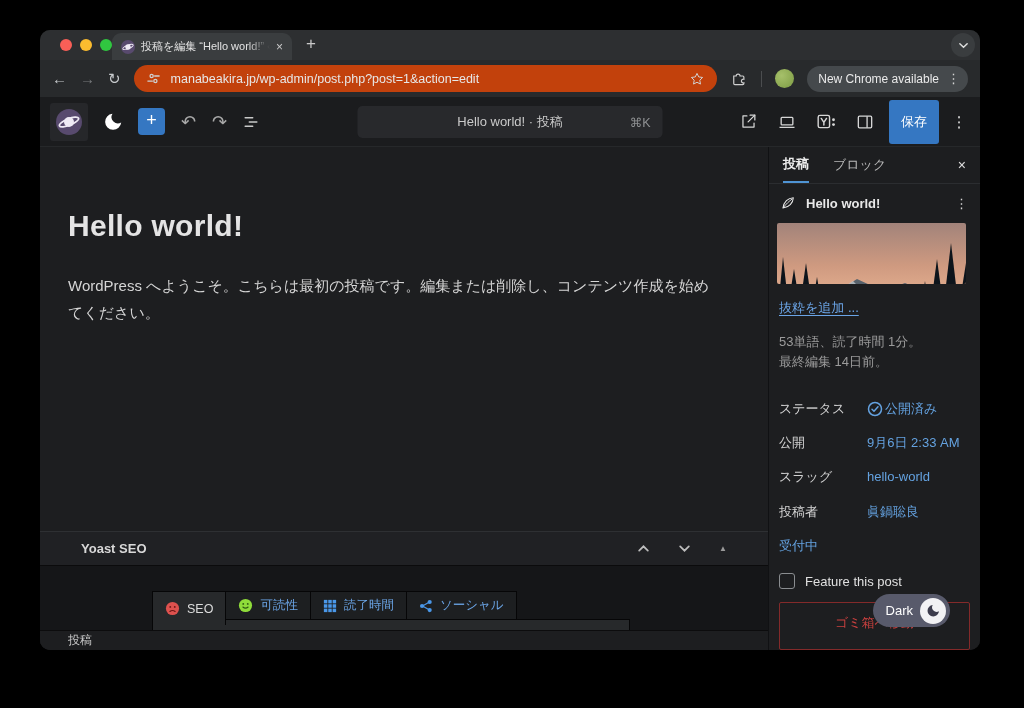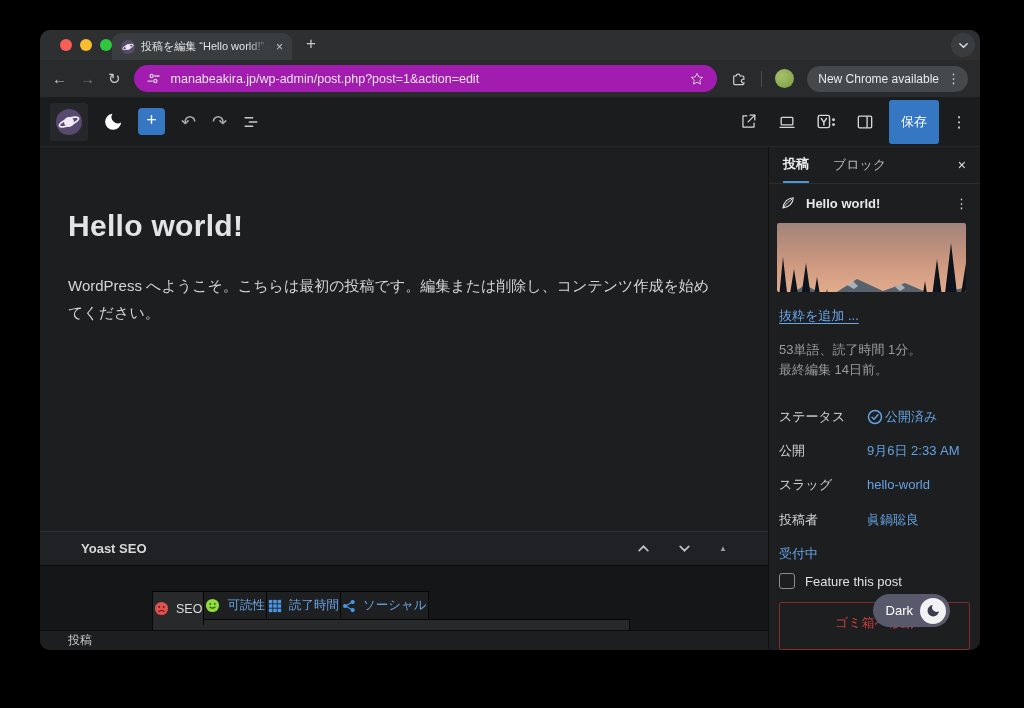--- a/index.html
+++ b/index.html
@@ -19,21 +19,21 @@
                -webkit-mask-image:linear-gradient(90deg,#000 82%,transparent); mask-image:linear-gradient(90deg,#000 82%,transparent); }
   .tab-close { color:#c9c9c9; font-size:12px; line-height:1; }
   .newtab { position:absolute; left:266px; top:4px; color:#c9c9c9; font-size:17px; }
   .tabmenu { position:absolute; right:5px; top:3px; width:24px; height:24px; border-radius:50%;
              background:#3a3d3f; display:flex; align-items:center; justify-content:center; }
 
   
   .toolbar { height:37px; background:#282a2c; display:flex; align-items:center; padding:0 12px; gap:13px; }
   .nav-ic { font-size:15px; color:#c6c9cc; line-height:1; }
   .nav-ic.dim { color:#77797c; }
-  .omnibox { flex:1; height:27px; background:#a21caf; border-radius:14px; display:flex;
+  .omnibox { flex:1; height:27px; background:#c2410c; border-radius:14px; display:flex;
              align-items:center; gap:10px; padding:0 12px; }
   .url { font-size:12.5px; color:#e7e7e7; white-space:nowrap; overflow:hidden; flex:1; }
   .divider { width:1px; height:16px; background:#4b4d4f; }
   .avatar { width:19px; height:19px; border-radius:50%; background:radial-gradient(circle at 35% 35%, #a6c06a, #7d9b44); }
   .updpill { height:26px; background:#45494c; border-radius:13px; display:flex; align-items:center;
              gap:8px; padding:0 8px 0 11px; }
   .updpill span.lbl { font-size:12px; color:#eaeaea; white-space:nowrap; }
   .kebab { color:#d5d5d5; font-size:13px; line-height:1; letter-spacing:0; }
 
   
@@ -64,21 +64,21 @@
   .post-body { margin-top:30px; width:656px; font-size:15px; line-height:1.78; color:#d5d5d5; }
 
   
   .yo-head { height:35px; background:#202124; border-top:1px solid #2e3033; border-bottom:1px solid #0b0b0c;
              display:flex; align-items:center; padding:0 41px; }
   .yo-title { font-size:13px; font-weight:bold; color:#d8d8d8; }
   .yo-ctrls { margin-left:auto; display:flex; align-items:center; gap:28px; }
   .yo-tri { color:#9a9a9a; font-size:8px; }
   .yo-body { height:64px; background:#151618; position:relative; }
   .yo-tabs { position:absolute; left:112px; bottom:10px; display:flex; align-items:flex-end; z-index:2; }
-  .yo-tab { height:29px; padding:0 1px; display:flex; align-items:center; gap:7px; font-size:12.5px;
+  .yo-tab { height:29px; padding:0 12px; display:flex; align-items:center; gap:7px; font-size:12.5px;
             color:#6ba5e7; background:#1d1f21; border:1px solid #060607; border-left-width:0; }
   .yo-tab:first-child { border-left-width:1px; }
   .yo-tab.active { height:34px; background:#27292b; color:#dcdcdc; border-bottom:none; position:relative; top:5px; }
   .yo-panel { position:absolute; left:112px; bottom:0; width:478px; height:11px; background:#27292b;
               border:1px solid #060607; border-bottom:none; z-index:1; }
   .bottombar { height:20px; background:#1d1e20; border-top:1px solid #0c0c0d; display:flex;
                align-items:center; padding:0 28px; font-size:12px; color:#c9c9c9; }
 
   
   .sidebar { width:212px; border-left:1px solid #101113; background:#1d1e20; display:flex;
@@ -91,21 +91,21 @@
   .sb-card { display:flex; align-items:center; gap:10px; padding:11px 12px 8px 11px; }
   .sb-card .ttl { font-size:13px; font-weight:bold; color:#e8e8e8; flex:1; }
   .featimg { margin:4px 14px 0 8px; height:96px; border-radius:2px; overflow:hidden; }
   .featimg svg { display:block; }
   .excerpt { margin:15px 10px 0; font-size:13px; color:#6ba5e7; text-decoration:underline; text-underline-offset:3px; width:max-content; }
   .sb-meta { margin:15px 10px 8px; font-size:13px; line-height:1.55; color:#9b9b9b; }
   .fields { margin-top:12px; }
   .f-row { display:flex; align-items:flex-start; padding:8px 4px 8px 10px; font-size:13px; }
   .f-label { width:88px; flex-shrink:0; color:#d2d2d2; line-height:1.4; }
   .f-value { color:#64a2e0; display:flex; align-items:center; gap:2px; line-height:1.4; }
-  .chk-row { margin:2px 10px 0; display:flex; align-items:center; gap:10px; }
+  .chk-row { margin:10px 10px 0; display:flex; align-items:center; gap:10px; }
   .chk { width:16px; height:16px; border:1.5px solid #8a8d90; border-radius:3px; flex-shrink:0; }
   .chk-lbl { font-size:13px; color:#e0e0e0; }
   .trashbtn { margin:13px 10px 0; height:48px; border:1px solid #842a2a; border-radius:2px;
               color:#c9403f; font-size:13px; display:flex; align-items:flex-start; justify-content:center;
               padding-top:11px; flex-shrink:0; }
 
   
   .darkpill { position:absolute; right:30px; top:564px; height:33px; background:#585a6b; border-radius:17px;
               display:flex; align-items:center; gap:7px; padding:0 4px 0 13px; z-index:50; }
   .darkpill .lbl { color:#fff; font-size:13px; }
@@ -188,20 +188,24 @@
     <span class="histbtn">↶</span>
     <span class="histbtn">↷</span>
     <div class="lvbtn">
       <svg width="20" height="20" viewBox="0 0 24 24">
           <g stroke="#c9c9c9" stroke-width="1.8" stroke-linecap="round">
             <line x1="5" y1="7" x2="14" y2="7"></line>
             <line x1="10" y1="12" x2="19" y2="12"></line>
             <line x1="5" y1="17" x2="14" y2="17"></line>
           </g>
         </svg>
+    </div>
+    <div class="cmdpill">
+      <span class="t">Hello world! · 投稿</span>
+      <span class="k">⌘K</span>
     </div>
     <div class="edright">
       <div class="icbtn">
         <svg width="19" height="19" viewBox="0 0 24 24">
             <g fill="none" stroke="#d6d6d6" stroke-width="1.6" stroke-linecap="round" stroke-linejoin="round">
               <path d="M10 5H5v14h14v-5"></path>
               <path d="M14 4h6v6"></path>
               <path d="M20 4l-8.5 8.5"></path>
             </g>
           </svg>

